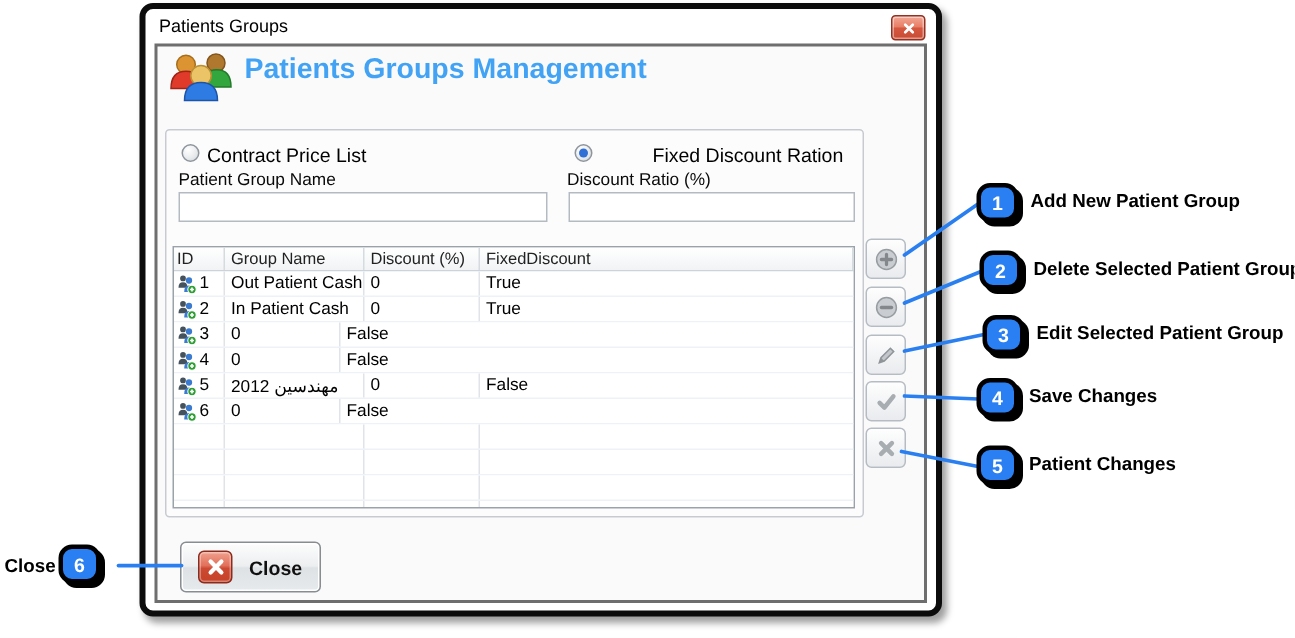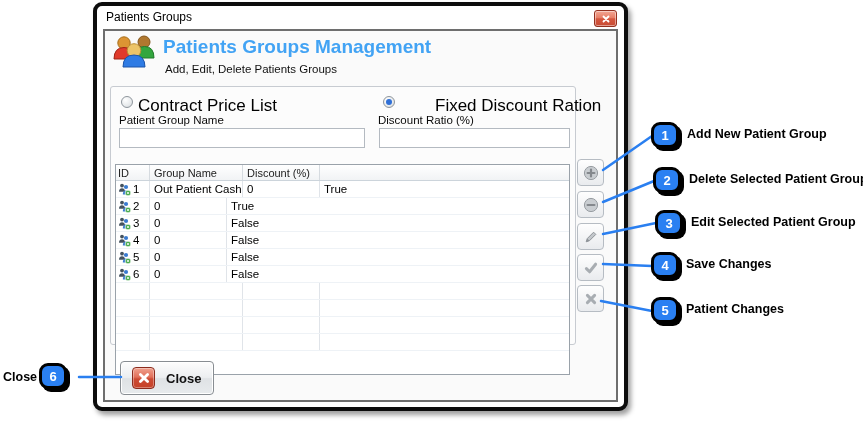--- a/index.html
+++ b/index.html
@@ -21,26 +21,26 @@
   .hdr-icon { position:absolute; left:6px; top:3px; }
   .hdr-title { position:absolute; left:58px; top:5px; font-size:19px; font-weight:bold; color:#42a3f4; white-space:nowrap; }
   .hdr-sub   { position:absolute; left:60px; top:32px; font-size:11.5px; color:#101010; white-space:nowrap; }
 
   
   .groupbox { position:absolute; left:5px; top:55px; width:466px; height:259px; border:1px solid #c7cbd1; border-radius:3px; background:#fcfcfc; }
   .radio { position:absolute; width:12px; height:12px; border:1px solid #8e959c; border-radius:50%;
            background:radial-gradient(circle at 35% 30%, #ffffff, #e7eaec 60%, #ced3d7); }
   .radio .dot { position:absolute; left:2px; top:2px; width:6px; height:6px; border-radius:50%; background:#2f6fd6; display:none; }
   .radio.selected .dot { display:block; }
-  .radio-label { position:absolute; font-size:17px; color:#000; white-space:nowrap; }
+  .radio-label { position:absolute; font-size:13px; color:#000; white-space:nowrap; }
   .field-label { position:absolute; font-size:11.5px; color:#0a0a0a; white-space:nowrap; }
   input.text { position:absolute; height:20px; border:1px solid #b4bac1; background:#fff; font:11.5px "Liberation Sans","DejaVu Sans",sans-serif; padding:2px 4px; }
 
   
-  .table { position:absolute; left:4px; top:77px; width:455px; height:211px; border:1px solid #9aa2aa; background:#fff; overflow:hidden; }
+  .table { position:absolute; left:4px; top:77px; width:455px; height:175px; border:1px solid #9aa2aa; background:#fff; overflow:hidden; }
   .trow { display:flex; height:17px; border-bottom:1px solid #eef2f6; align-items:stretch; background:#fff; }
   .thead { height:16px; background:linear-gradient(#ffffff,#f1f3f5); border-bottom:1px solid #ccd4db; }
   .cell { display:flex; align-items:center; padding:0 4px; border-right:1px solid #e0e4e9; font-size:11.5px; color:#000;
           overflow:hidden; white-space:nowrap; }
   .thead .cell { border-right:1px solid #d6dbe0; font-size:11px; color:#222; }
   .c-id   { width:34px; flex:none; padding-left:2px; }
   .c-name { width:93px; flex:none; }
   .c-disc { width:77px; flex:none;text-align:right; }
   .c-fixed{ flex:1; border-right:none; }
   .row-ico { margin-right:2px; flex:none; }
@@ -86,21 +86,20 @@
 
       <svg class="hdr-icon" width="48" height="44" viewBox="0 0 48 44">
         <circle cx="13" cy="9" r="6.2" fill="#dc9433" stroke="#a76f1b"></circle>
         <path d="M3 25 Q3 13.5 13 13.5 Q23 13.5 23 25 Z" fill="#e03a2b" stroke="#9e2417"></path>
         <circle cx="33" cy="8" r="6" fill="#b0782f" stroke="#84561c"></circle>
         <path d="M24 24 Q24 12.5 33.5 12.5 Q43 12.5 43 24 Z" fill="#33a63e" stroke="#237a2b"></path>
         <circle cx="23" cy="16.5" r="6.8" fill="#ecc468" stroke="#bd8f33"></circle>
         <path d="M12 33 Q12 21 23 21 Q34 21 34 33 Z" fill="#2e7be4" stroke="#1d54a8"></path>
       </svg>
       <div class="hdr-title">Patients Groups Management</div>
-      <div class="hdr-sub">Add, Edit, Delete Patients Groups</div>
 
       <div class="groupbox">
 
         <div class="radio" style="left:10px; top:9px;"></div>
         <span class="radio-label" style="left:27px; top:9px;">Contract Price List</span>
 
         <div class="radio selected" style="left:272px; top:9px;">
             <span class="dot"></span>
           </div>
         <span class="radio-label" style="left:289px; top:9px;margin-left:35px;">Fixed Discount Ration</span>
@@ -109,20 +108,21 @@
         <input class="text" style="left: 8px; top: 41px; width: 246px;">
 
         <span class="field-label" style="left:267px; top:27px;">Discount Ratio (%)</span>
         <input class="text" style="left: 268px; top: 41px; width: 191px;">
 
         <div class="table">
           <div class="trow thead">
             <div class="cell c-id">ID</div>
             <div class="cell c-name">Group Name</div>
             <div class="cell c-disc">Discount (%)</div>
+            <div class="cell c-fixed">FixedDiscount</div>
           </div>
 
           <div class="trow">
             <div class="cell c-id">
               <svg class="row-ico" width="13" height="13" viewBox="0 0 13 13">
                   <circle cx="4" cy="2.6" r="1.9" fill="#44525e"></circle>
                   <path d="M1 8.8 Q1 5.2 4 5.2 Q7 5.2 7 8.8 Z" fill="#44525e"></path>
                   <circle cx="8" cy="4" r="2.1" fill="#3a7bd0"></circle>
                   <path d="M4.8 11.6 Q4.8 7.4 8 7.4 Q11.2 7.4 11.2 11.6 Z" fill="#3a7bd0"></path>
                   <circle cx="10" cy="10" r="2.8" fill="#2f9e35" stroke="#fff" stroke-width="0.7"></circle>
@@ -146,20 +146,23 @@
               <svg class="row-ico" width="13" height="13" viewBox="0 0 13 13">
                   <circle cx="4" cy="2.6" r="1.9" fill="#44525e"></circle>
                   <path d="M1 8.8 Q1 5.2 4 5.2 Q7 5.2 7 8.8 Z" fill="#44525e"></path>
                   <circle cx="8" cy="4" r="2.1" fill="#3a7bd0"></circle>
                   <path d="M4.8 11.6 Q4.8 7.4 8 7.4 Q11.2 7.4 11.2 11.6 Z" fill="#3a7bd0"></path>
                   <circle cx="10" cy="10" r="2.8" fill="#2f9e35" stroke="#fff" stroke-width="0.7"></circle>
                   <path d="M10 8.7 V11.3 M8.7 10 H11.3" stroke="#fff" stroke-width="1.1"></path>
                 </svg>
               <span>2</span>
             </div>
+            <div class="cell c-name">
+                <span dir="auto">In Patient Cash</span>
+              </div>
             <div class="cell c-disc">
                 <span>0</span>
               </div>
             <div class="cell c-fixed">
                 <span>True</span>
               </div>
           </div>
 
           <div class="trow">
             <div class="cell c-id">
@@ -206,20 +209,23 @@
               <svg class="row-ico" width="13" height="13" viewBox="0 0 13 13">
                   <circle cx="4" cy="2.6" r="1.9" fill="#44525e"></circle>
                   <path d="M1 8.8 Q1 5.2 4 5.2 Q7 5.2 7 8.8 Z" fill="#44525e"></path>
                   <circle cx="8" cy="4" r="2.1" fill="#3a7bd0"></circle>
                   <path d="M4.8 11.6 Q4.8 7.4 8 7.4 Q11.2 7.4 11.2 11.6 Z" fill="#3a7bd0"></path>
                   <circle cx="10" cy="10" r="2.8" fill="#2f9e35" stroke="#fff" stroke-width="0.7"></circle>
                   <path d="M10 8.7 V11.3 M8.7 10 H11.3" stroke="#fff" stroke-width="1.1"></path>
                 </svg>
               <span>5</span>
             </div>
+            <div class="cell c-name">
+                <span dir="auto">مهندسين 2012</span>
+              </div>
             <div class="cell c-disc">
                 <span>0</span>
               </div>
             <div class="cell c-fixed">
                 <span>False</span>
               </div>
           </div>
 
           <div class="trow">
             <div class="cell c-id">

